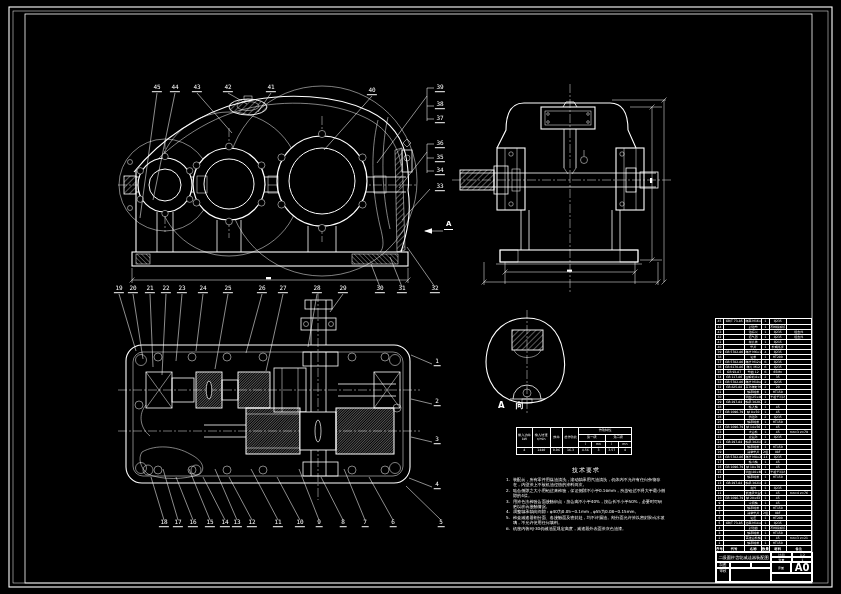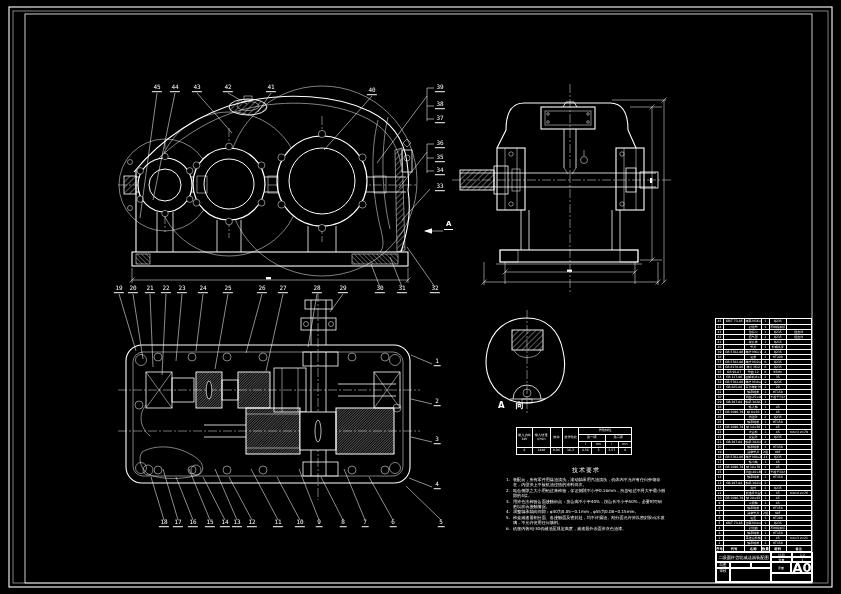--- a/index.html
+++ b/index.html
@@ -44,21 +44,21 @@
           box-sizing:border-box;display:flex;}
   #tblock .cell{border:.5px solid #fff;box-sizing:border-box;overflow:hidden;}
   #tb-left{width:55px;display:flex;flex-direction:column;}
   #tb-title{height:10px;font-size:4.2px;line-height:9.5px;text-align:center;white-space:nowrap;}
   .tb-row{height:6px;display:flex;}
   .tb-row .cell{font-size:3.4px;line-height:5.4px;text-align:center;}
   #tb-right{width:42px;display:flex;flex-direction:column;}
   .tb-mini{height:5px;display:flex;}
   .tb-mini .cell{flex:1;font-size:3px;line-height:4.6px;text-align:center;}
   #tb-sheetrow{height:11px;display:flex;}
-  #tb-sheet{width:22px;font-size:13px;line-height:10px;text-align:center;font-weight:bold;text-decoration:underline;}
+  #tb-sheet{width:22px;font-size:10px;line-height:10px;text-align:center;font-weight:bold;text-decoration:underline;}
 </style>
 </head>
 <body>
 
 <div id="stage">
 
 <svg width="841" height="594" viewBox="0 0 841 594">
   <defs>
     <pattern id="hA" width="4" height="4" patternUnits="userSpaceOnUse" patternTransform="rotate(45)">
       <line x1="0" y1="0" x2="0" y2="4" stroke="#fff" stroke-width="0.7"></line>

